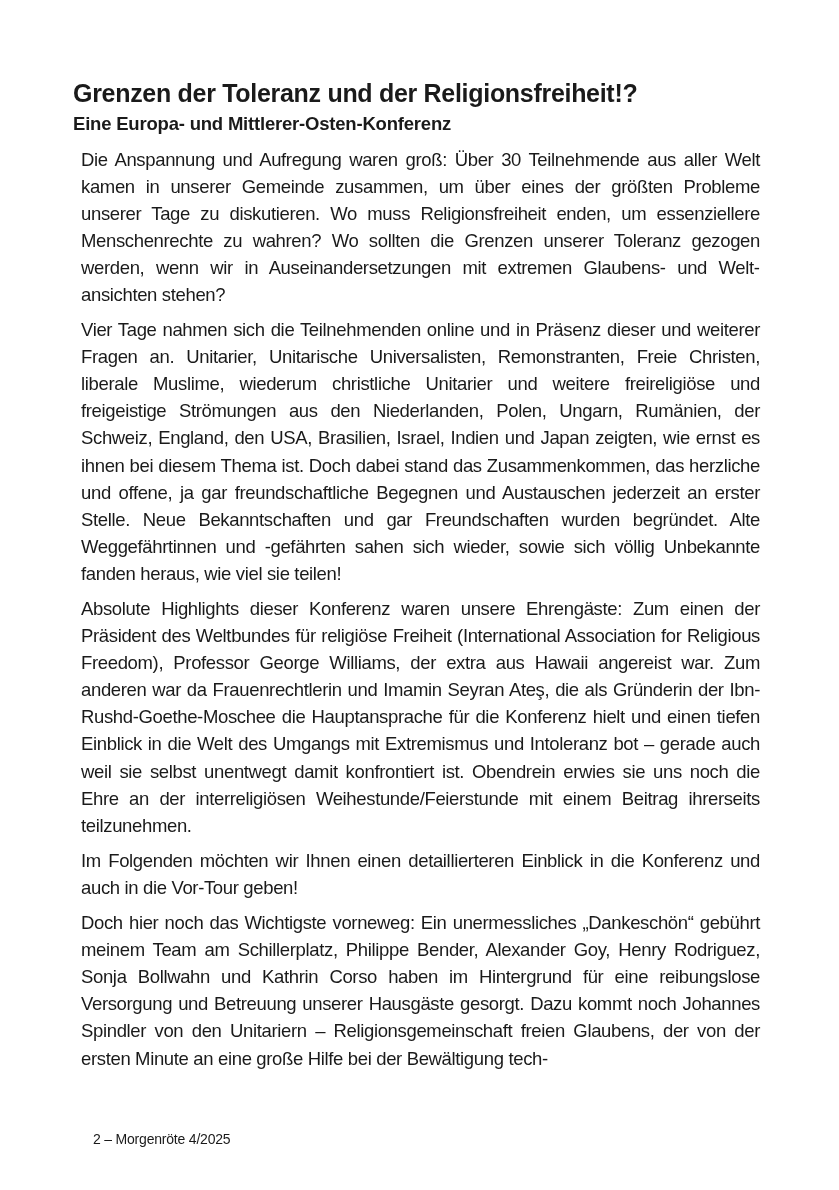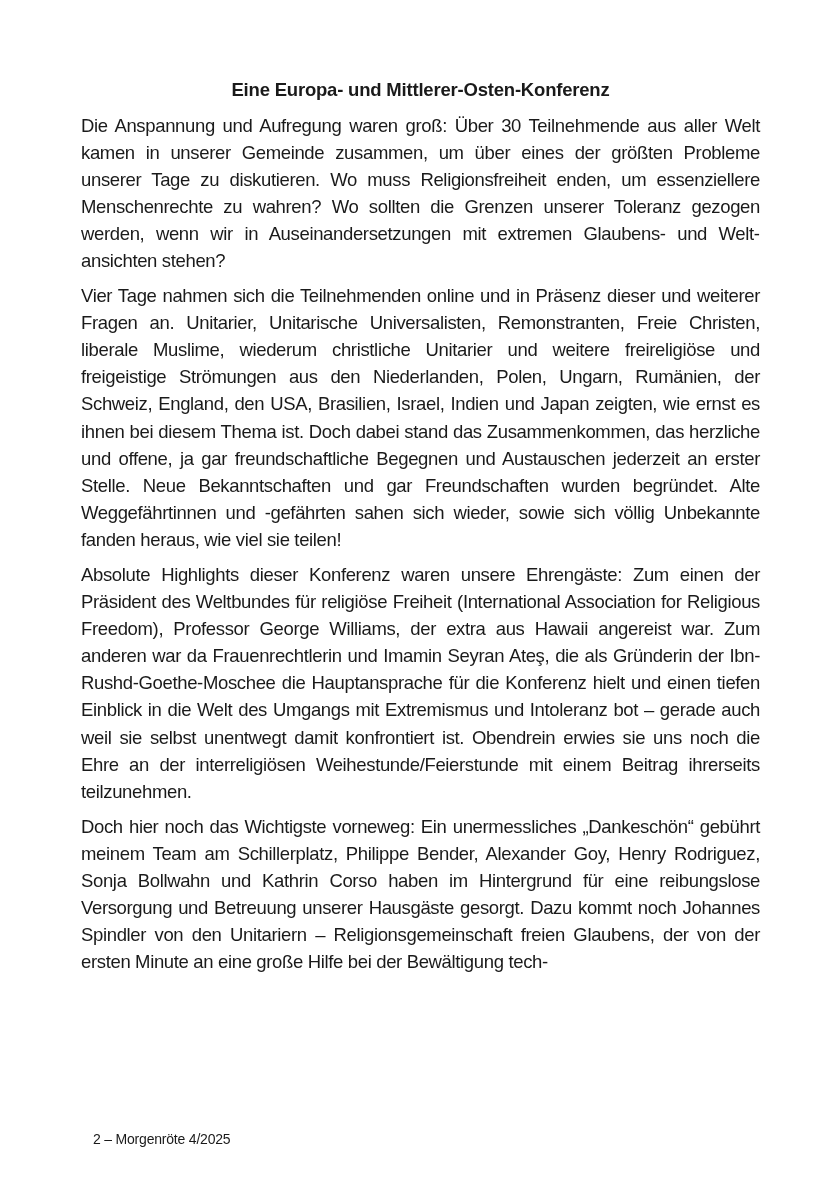--- a/index.html
+++ b/index.html
@@ -18,21 +18,20 @@
     line-height: 34px;
     margin: 0;
     letter-spacing: -0.3px;
   }
   .subtitle {
     font-size: 18.5px;
     font-weight: bold;
     line-height: 27.5px;
     margin: 0;
     letter-spacing: -0.2px;
-    text-align: center;
   }
   .body p {
     font-size: 18.5px;
     line-height: 27.1px;
     margin: 8px;
     text-align: justify;
     hyphens: manual;
     letter-spacing: -0.35px;
   }
   .footer {
@@ -43,22 +42,24 @@
     font-size: 14px;
     color: #1a1a1a;
     letter-spacing: -0.2px;
     margin-left: 20px;
   }
 </style>
 </head>
 <body>
 
 <div class="page">
+  <h1 class="title">Grenzen der Toleranz und der Religionsfreiheit!?</h1>
   <div class="subtitle">Eine Europa- und Mittlerer-Osten-Konferenz</div>
   <div class="body">
     <p>Die Anspannung und Aufregung waren groß: Über 30 Teilnehmende aus aller Welt kamen in unserer Gemeinde zusammen, um über eines der größten Proble­me unserer Tage zu diskutieren. Wo muss Religionsfreiheit enden, um essenzielle­re Menschenrechte zu wahren? Wo sollten die Grenzen unserer Toleranz gezogen werden, wenn wir in Auseinandersetzungen mit extremen Glaubens- und Welt­ansichten stehen?</p>
     <p>Vier Tage nahmen sich die Teilnehmenden online und in Präsenz dieser und wei­terer Fragen an. Unitarier, Unitarische Universalisten, Remonstranten, Freie Chris­ten, liberale Muslime, wiederum christliche Unitarier und weitere freireligiöse und freigeistige Strömungen aus den Niederlanden, Polen, Ungarn, Rumänien, der Schweiz, England, den USA, Brasilien, Israel, Indien und Japan zeigten, wie ernst es ihnen bei diesem Thema ist. Doch dabei stand das Zusammenkommen, das herzliche und offene, ja gar freundschaftliche Begegnen und Austauschen jederzeit an erster Stelle. Neue Bekanntschaften und gar Freundschaften wurden begründet. Alte Weggefährtinnen und -gefährten sahen sich wieder, sowie sich völlig Unbekannte fanden heraus, wie viel sie teilen!</p>
     <p>Absolute Highlights dieser Konferenz waren unsere Ehrengäste: Zum einen der Präsident des Weltbundes für religiöse Freiheit (International Association for Re­ligious Freedom), Professor George Williams, der extra aus Hawaii angereist war. Zum anderen war da Frauenrechtlerin und Imamin Seyran Ateş, die als Gründerin der Ibn-Rushd-Goethe-Moschee die Hauptansprache für die Konferenz hielt und einen tiefen Einblick in die Welt des Umgangs mit Extremismus und Intoleranz bot – gerade auch weil sie selbst unentwegt damit konfrontiert ist. Obendrein erwies sie uns noch die Ehre an der interreligiösen Weihestunde/Feierstunde mit einem Beitrag ihrerseits teilzunehmen.</p>
+    <p>Im Folgenden möchten wir Ihnen einen detaillierteren Einblick in die Konferenz und auch in die Vor-Tour geben!</p>
     <p>Doch hier noch das Wichtigste vorneweg: Ein unermessliches „Dankeschön“ gebührt meinem Team am Schillerplatz, Philippe Bender, Alexander Goy, Henry Rodriguez, Sonja Bollwahn und Kathrin Corso haben im Hintergrund für eine reibungslose Versorgung und Betreuung unserer Hausgäste gesorgt. Dazu kommt noch Johannes Spindler von den Unitariern – Religionsgemeinschaft freien Glau­bens, der von der ersten Minute an eine große Hilfe bei der Bewältigung tech-</p>
   </div>
 </div>
 
 <div class="footer">2  –  Morgenröte 4/2025</div>
 
 </body></html>

